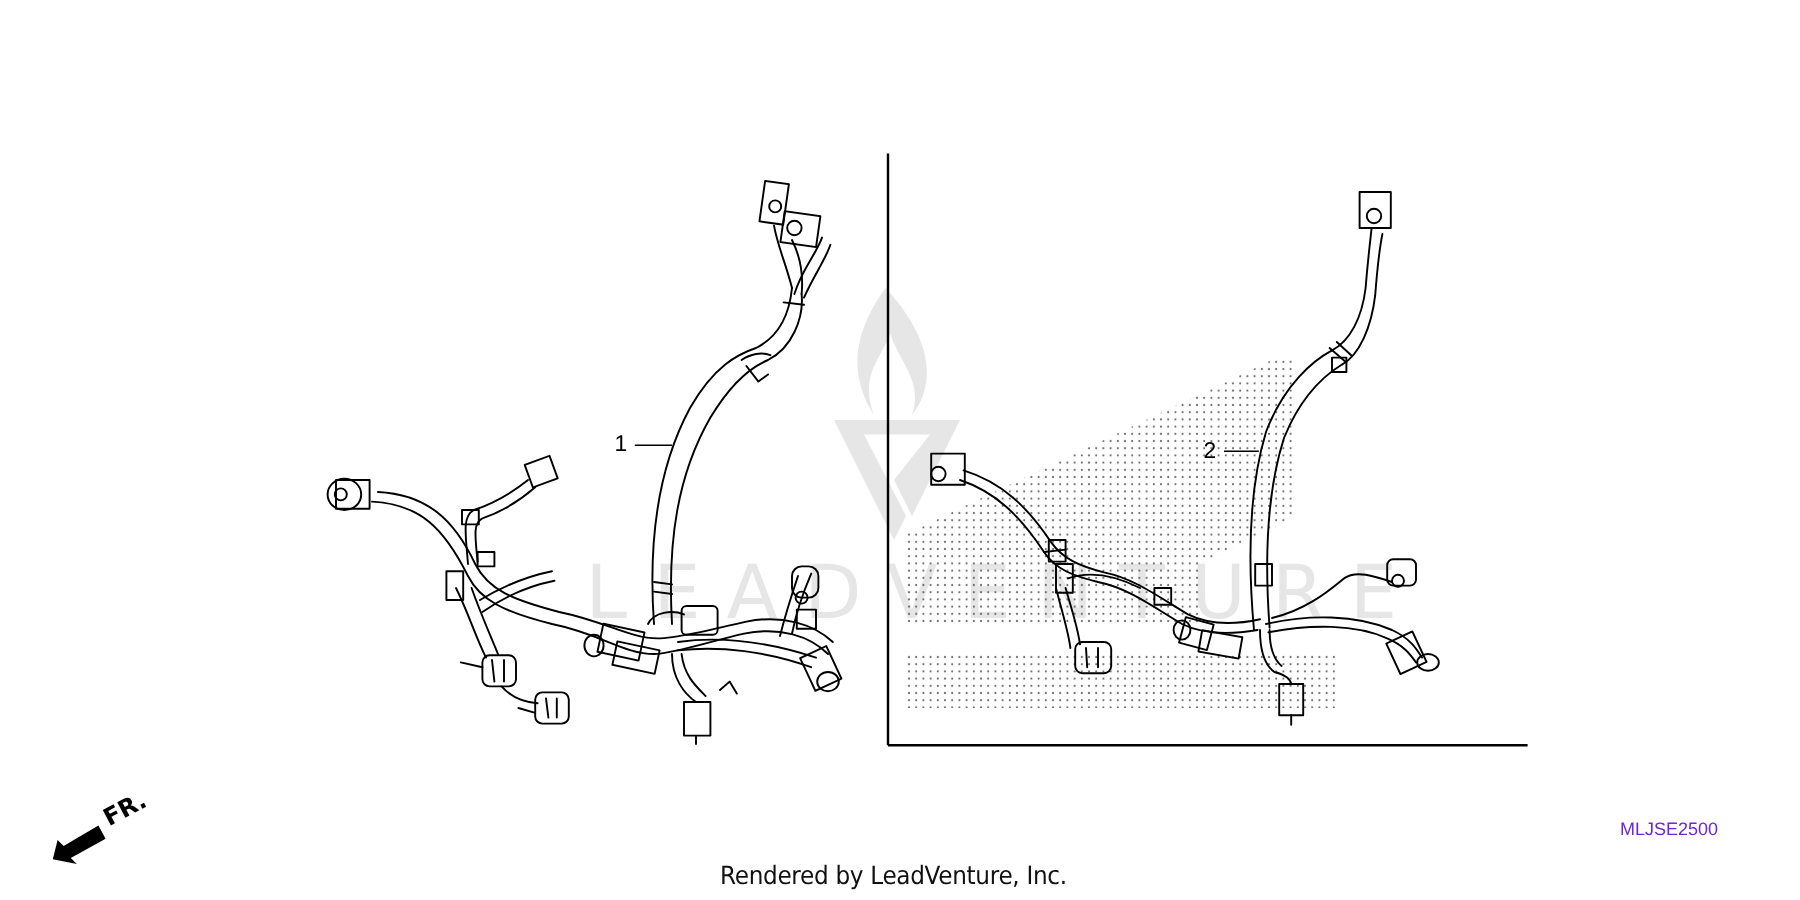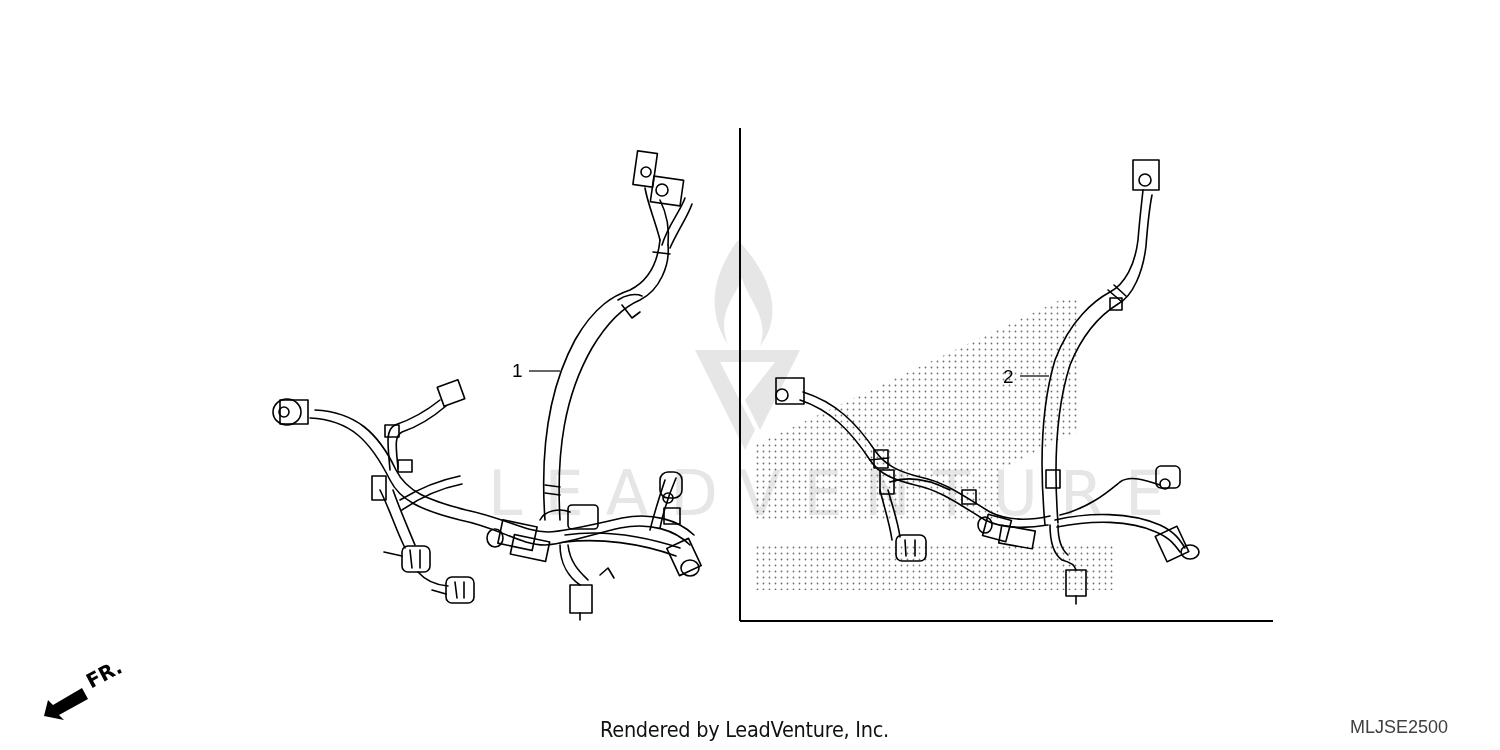--- a/index.html
+++ b/index.html
@@ -1,20 +1,20 @@
 <!DOCTYPE html>
 <html><head>
 <meta charset="utf-8">
 <style>
   html, body { margin: 0; padding: 0; background: #ffffff; }
   body { width: 1500px; height: 750px; position: relative; overflow: hidden; font-family: "DejaVu Sans", sans-serif; }
   .canvas { position: absolute; left: 0; top: 0; width: 1500px; height: 750px; }
   .callout { position: absolute; font-family: "Liberation Sans", sans-serif; font-size: 19px; color: #000; line-height: 1; }
   .footer-credit { position: absolute; left: 600px; top: 718px; font-family: "DejaVu Sans", sans-serif; font-size: 21px; color: #111; letter-spacing: -0.3px; transform: scaleX(0.92); transform-origin: left top; }
-  .diagram-code { position: absolute; left: 1350px; top: 717px; font-family: "Liberation Sans", sans-serif; font-size: 18px; color: #404040; }
+  .diagram-code { position: absolute; left: 1350px; top: 683px; font-family: "Liberation Sans", sans-serif; font-size: 15px; color: #6d28d9; }
   .fr-label { position: absolute; left: 82px; top: 672px; font-family: "DejaVu Sans", sans-serif; font-weight: bold; font-size: 20px; transform: rotate(-28deg); transform-origin: left top; color:#000; }
 </style>
 </head>
 <body>
 
 <svg class="canvas" width="1500" height="750" viewBox="0 0 1500 750" xmlns="http://www.w3.org/2000/svg">
   <defs>
     <pattern id="dots" width="6" height="6" patternUnits="userSpaceOnUse">
       <circle cx="1.5" cy="1.5" r="0.9" fill="#555"></circle>
     </pattern>

